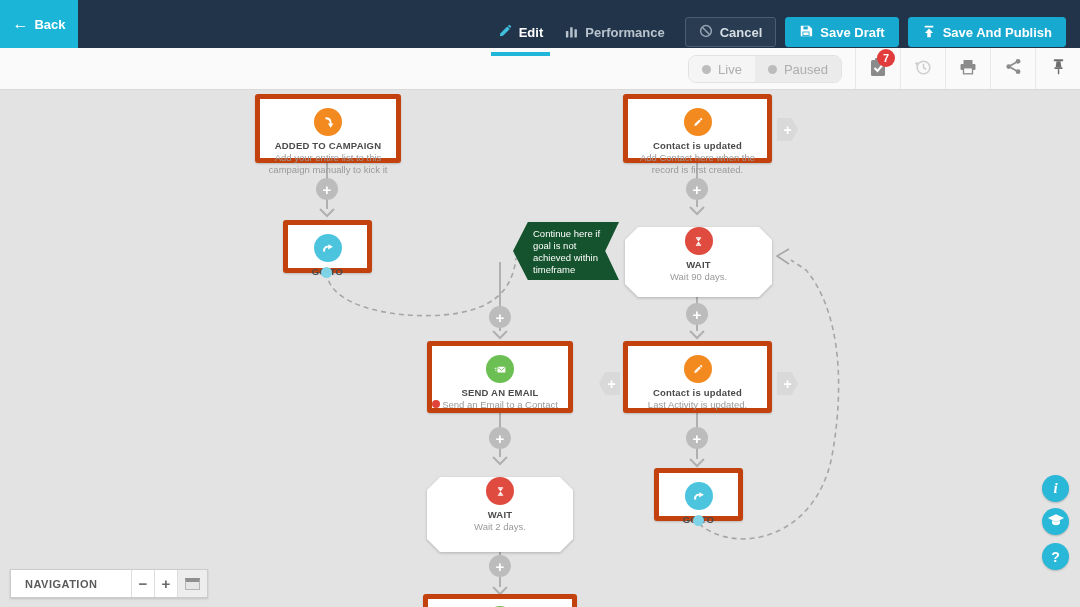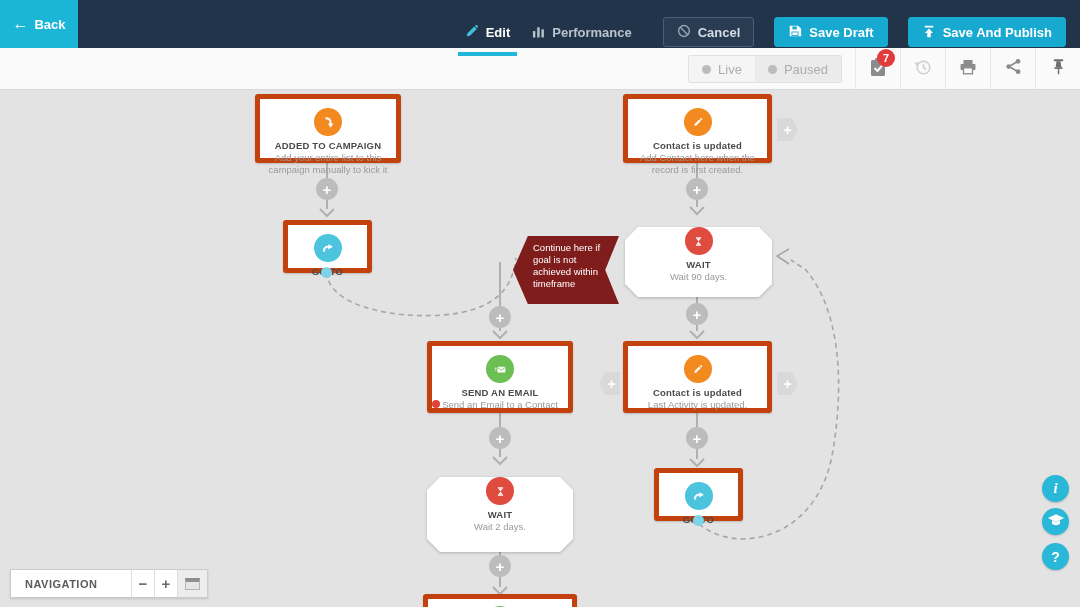--- a/index.html
+++ b/index.html
@@ -13,28 +13,28 @@
   .back-arrow { font-size:16px; font-weight:bold; }
   .title-input { position:absolute; left:90px; top:10px; width:272px; height:28px; background:#2c4055;
                  border:1px solid #47596d; color:#fff; font-weight:bold; font-size:14px; padding:0 10px;
                  font-family:"Liberation Sans", sans-serif; border-radius:2px; }
   .header-right { position:absolute; right:14px; top:0; height:64px; display:flex; align-items:center; }
   .tab { position:relative; height:48px; display:flex; align-items:center; gap:7px; padding:0 11px; font-size:13px; cursor:pointer; }
   .tab.active { color:#fff; font-weight:bold; }
   .tab.active::after { content:""; position:absolute; left:4px; right:4px; bottom:0; height:4px; background:#1fb6d9; }
   .tab.inactive { color:#b9c3cd; font-weight:bold; }
   .hbtn { display:flex; align-items:center; gap:7px; height:30px; padding:0 13px; border-radius:3px;
-          font-size:13px; font-weight:bold; margin-left:20px; cursor:pointer; }
+          font-size:13px; font-weight:bold; margin-left:9px; cursor:pointer; }
   .hbtn.ghost { background:#2a3c51; border:1px solid #4a5d72; color:#d5dde4; }
   .hbtn.teal  { background:#17a9d0; border:1px solid #17a9d0; color:#fff; }
 
   
   .toolbar { position:absolute; left:0; top:48px; width:1080px; height:42px; background:#fafafa;
              border-bottom:1px solid #d9d9d9; z-index:19; }
-  .state-toggle { position:absolute; right:238px; top:7px; height:28px; display:flex; border:1px solid #e2e2e2; border-radius:2px; overflow:hidden; }
+  .state-toggle { position:absolute; right:238px; top:7px; height:28px; display:flex; border:1px solid #e2e2e2; border-radius:8px; overflow:hidden; }
   .state-seg { display:flex; align-items:center; gap:7px; padding:0 13px; font-size:13px; color:#aeaeae; cursor:pointer; }
   .state-seg.live { background:#f5f5f5; }
   .state-seg.paused { background:#ebebeb;justify-content:flex-end; }
   .radio-dot { width:9px; height:9px; border-radius:50%; background:#bcbcbc; }
   .toolbar-icons { position:absolute; right:0; top:0; height:41px; display:flex; }
   .tool-cell { width:45px; height:41px; display:flex; align-items:center; justify-content:center;
                border-left:1px solid #e8e8e8; cursor:pointer; position:relative; background:#fafafa; }
   .badge { position:absolute; top:1px; right:5px; min-width:18px; height:18px; border-radius:9px; background:#e23b3b;
            color:#fff; font-size:11px; font-weight:bold; display:flex; align-items:center; justify-content:center; padding:0 4px; }
 
@@ -70,21 +70,21 @@
                  font-size:15px; font-weight:bold; display:flex; align-items:center; justify-content:center;
                  z-index:3; cursor:pointer; }
   .plus-penta { position:absolute; width:21px; height:23px; background:#d9d9d9; color:#fff; font-size:14px; font-weight:bold;
                 display:flex; align-items:center; justify-content:center; z-index:1; cursor:pointer; }
   .penta-right { clip-path:polygon(0 0, 70% 0, 100% 50%, 70% 100%, 0 100%); }
   .penta-left  { clip-path:polygon(30% 0, 100% 0, 100% 100%, 30% 100%, 0 50%); padding-left:4px; }
 
   .goto-dot { position:absolute; width:11px; height:11px; border-radius:50%; background:#7ed3e6; z-index:4; cursor:pointer; }
   .status-dot { position:absolute; width:8px; height:8px; border-radius:50%; background:#e04338; z-index:4; }
 
-  .goal-callout { position:absolute; left:513px; top:146px; width:106px; height:68px; background:#7f1d1d; z-index:1;
+  .goal-callout { position:absolute; left:513px; top:132px; width:106px; height:58px; background:#14532d; z-index:1;
                   clip-path:polygon(0 50%, 14% 0, 100% 0, 87% 50%, 100% 100%, 14% 100%);
                   color:#fff; font-size:9.5px; line-height:1.25; padding:6px 6px 0 20px; text-align:left; }
 
   
   .navbox { position:absolute; left:10px; top:479px; width:198px; height:29px; background:#fff; display:flex;
             border:1px solid #ccc; box-shadow:0 1px 2px rgba(0,0,0,.15); z-index:6; }
   .nav-label { flex:1; display:flex; align-items:center; padding-left:14px; font-size:11px; font-weight:bold;
                color:#5a5a5a; letter-spacing:.5px; }
   .nav-btn { width:23px; display:flex; align-items:center; justify-content:center; border-left:1px solid #ddd;
              font-size:15px; font-weight:bold; color:#6a6a6a; cursor:pointer; background:#fff; }

